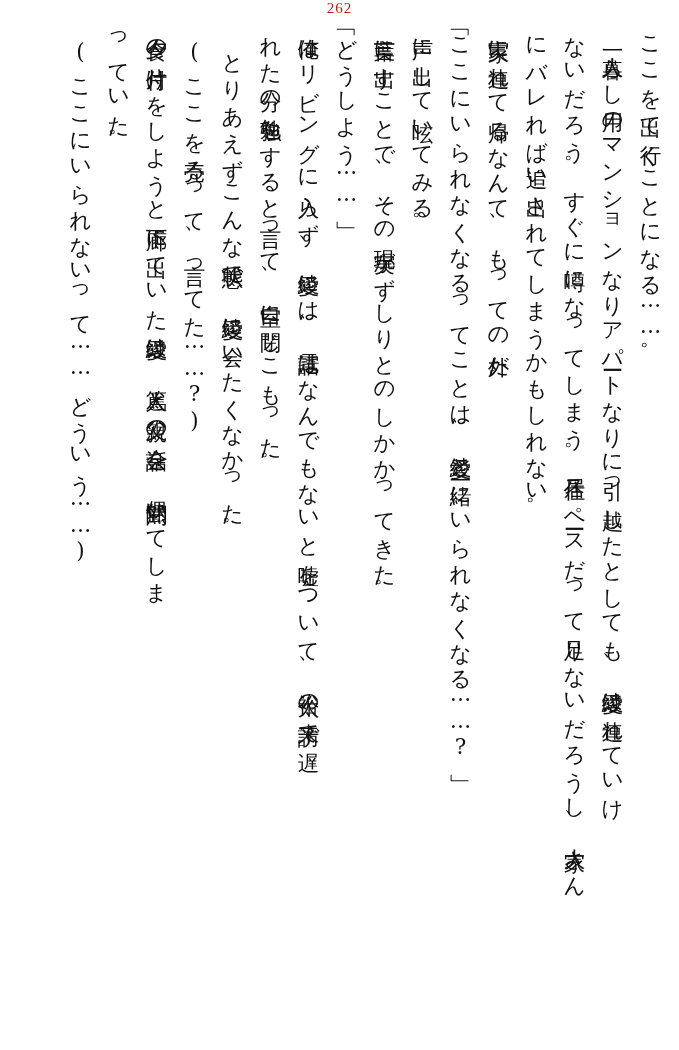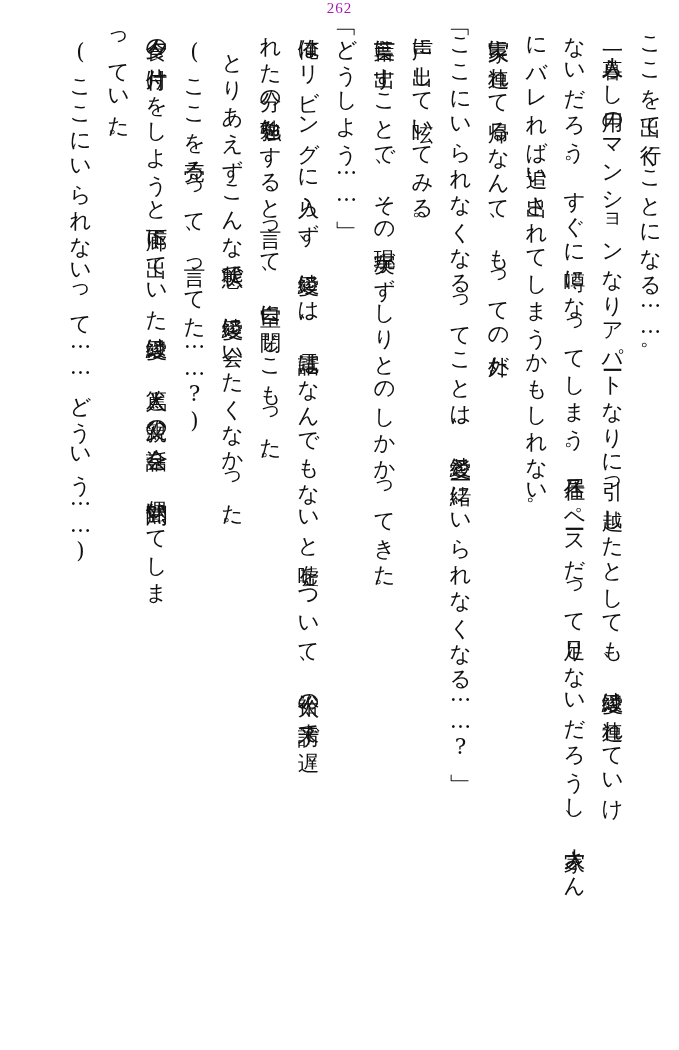--- a/index.html
+++ b/index.html
@@ -18,21 +18,21 @@
     overflow: hidden;
     box-sizing: border-box;
   }
   .page-number {
     position: absolute;
     top: 0px;
     left: 0;
     width: 100%;
     text-align: center;
     font-size: 15px;
-    color: #a21caf;
+    color: #b91c1c;
     letter-spacing: 1px;
     font-family: "Liberation Serif", "DejaVu Serif", serif;
   }
   
   .body-text {
     position: absolute;
     top: 22px;
     left: 24px;
     right: 18px;
     bottom: 10px;

